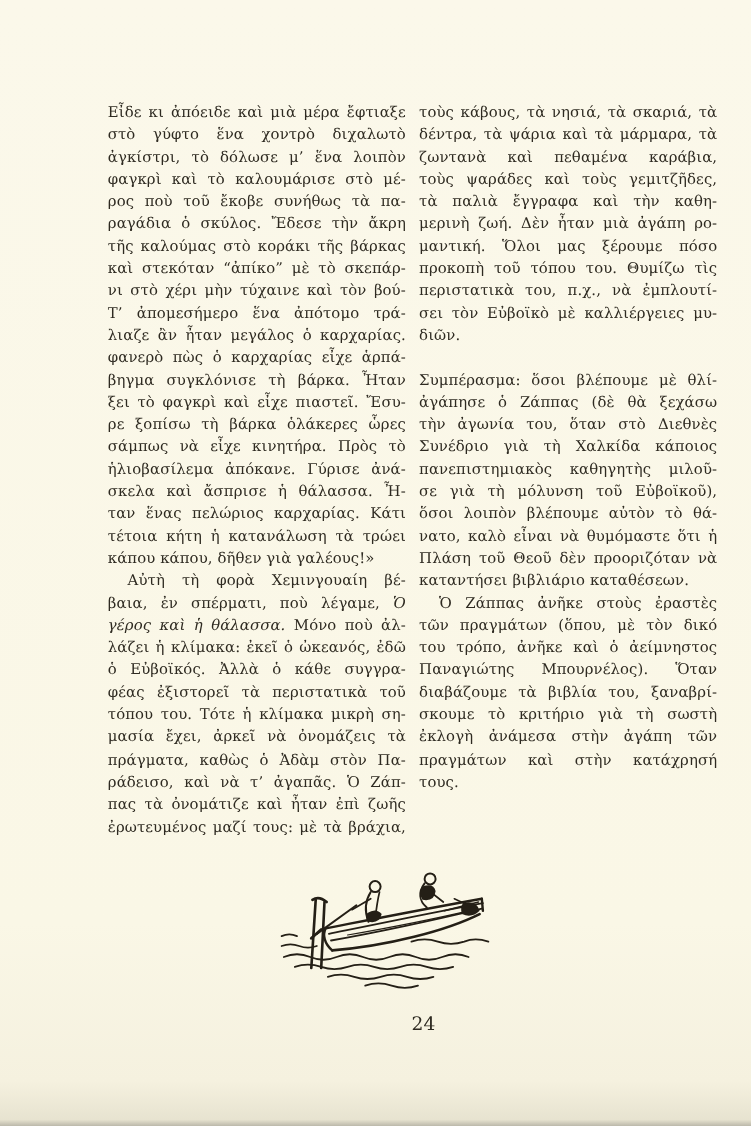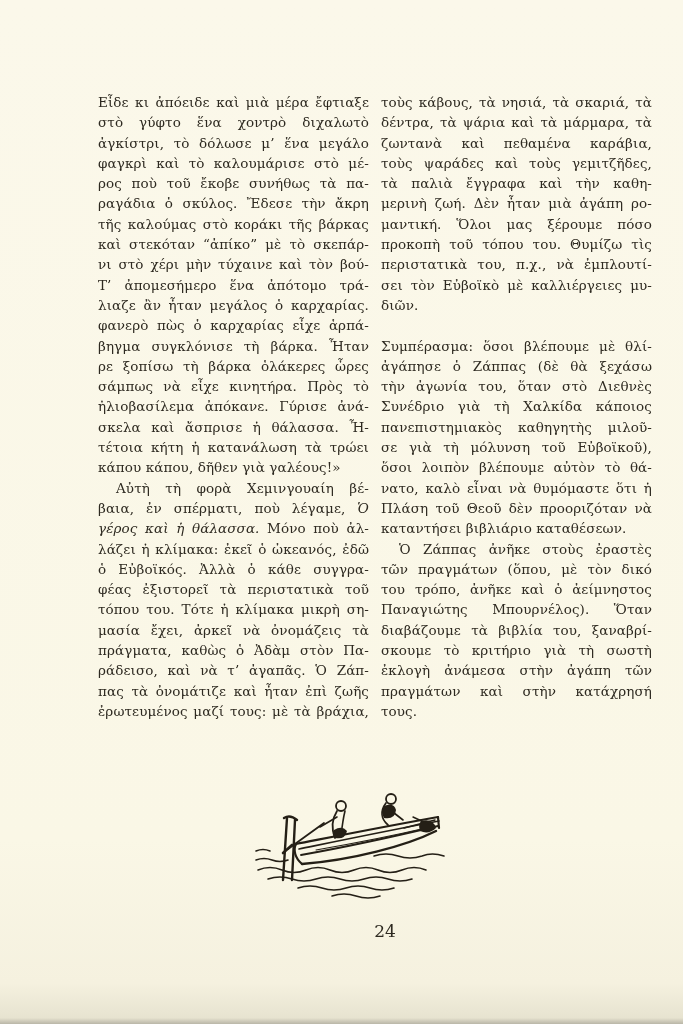--- a/index.html
+++ b/index.html
@@ -70,35 +70,37 @@
 </style>
 </head>
 <body>
 
 <div class="page">
 
   <div class="text-block">
     <div class="column">
         <div class="line"><span>Εἶδε κι ἀπόειδε καὶ μιὰ μέρα ἔφτιαξε</span></div>
         <div class="line"><span>στὸ γύφτο ἕνα χοντρὸ διχαλωτὸ</span></div>
-        <div class="line"><span>ἀγκίστρι, τὸ δόλωσε μ’ ἕνα μεγάλο</span></div>
+        <div class="line"><span>ἀγκίστρι, τὸ δόλωσε μ’ ἕνα λοιπὸν</span></div>
         <div class="line"><span>φαγκρὶ καὶ τὸ καλουμάρισε στὸ μέ-</span></div>
         <div class="line"><span>ρος ποὺ τοῦ ἔκοβε συνήθως τὰ πα-</span></div>
         <div class="line"><span>ραγάδια ὁ σκύλος. Ἔδεσε τὴν ἄκρη</span></div>
         <div class="line"><span>τῆς καλούμας στὸ κοράκι τῆς βάρκας</span></div>
         <div class="line"><span>καὶ στεκόταν “ἀπίκο” μὲ τὸ σκεπάρ-</span></div>
         <div class="line"><span>νι στὸ χέρι μὴν τύχαινε καὶ τὸν βού-</span></div>
         <div class="line"><span>Τ’ ἀπομεσήμερο ἕνα ἀπότομο τρά-</span></div>
         <div class="line"><span>λιαζε ἂν ἦταν μεγάλος ὁ καρχαρίας.</span></div>
         <div class="line"><span>φανερὸ πὼς ὁ καρχαρίας εἶχε ἁρπά-</span></div>
         <div class="line"><span>βηγμα συγκλόνισε τὴ βάρκα. Ἦταν</span></div>
+        <div class="line"><span>ξει τὸ φαγκρὶ καὶ εἶχε πιαστεῖ. Ἔσυ-</span></div>
         <div class="line"><span>ρε ξοπίσω τὴ βάρκα ὁλάκερες ὧρες</span></div>
         <div class="line"><span>σάμπως νὰ εἶχε κινητήρα. Πρὸς τὸ</span></div>
         <div class="line"><span>ἡλιοβασίλεμα ἀπόκανε. Γύρισε ἀνά-</span></div>
         <div class="line"><span>σκελα καὶ ἄσπρισε ἡ θάλασσα. Ἦ-</span></div>
+        <div class="line"><span>ταν ἕνας πελώριος καρχαρίας. Κάτι</span></div>
         <div class="line"><span>τέτοια κήτη ἡ κατανάλωση τὰ τρώει</span></div>
         <div class="line last"><span>κάπου κάπου, δῆθεν γιὰ γαλέους!»</span></div>
         <div class="line indent"><span>Αὐτὴ τὴ φορὰ Χεμινγουαίη βέ-</span></div>
         <div class="line"><span>βαια, ἐν σπέρματι, ποὺ λέγαμε, </span><span class="it">Ὁ</span></div>
         <div class="line"><span class="it">γέρος καὶ ἡ θάλασσα.</span><span> Μόνο ποὺ ἀλ-</span></div>
         <div class="line"><span>λάζει ἡ κλίμακα: ἐκεῖ ὁ ὠκεανός, ἐδῶ</span></div>
         <div class="line"><span>ὁ Εὐβοϊκός. Ἀλλὰ ὁ κάθε συγγρα-</span></div>
         <div class="line"><span>φέας ἐξιστορεῖ τὰ περιστατικὰ τοῦ</span></div>
         <div class="line"><span>τόπου του. Τότε ἡ κλίμακα μικρὴ ση-</span></div>
         <div class="line"><span>μασία ἔχει, ἀρκεῖ νὰ ὀνομάζεις τὰ</span></div>

